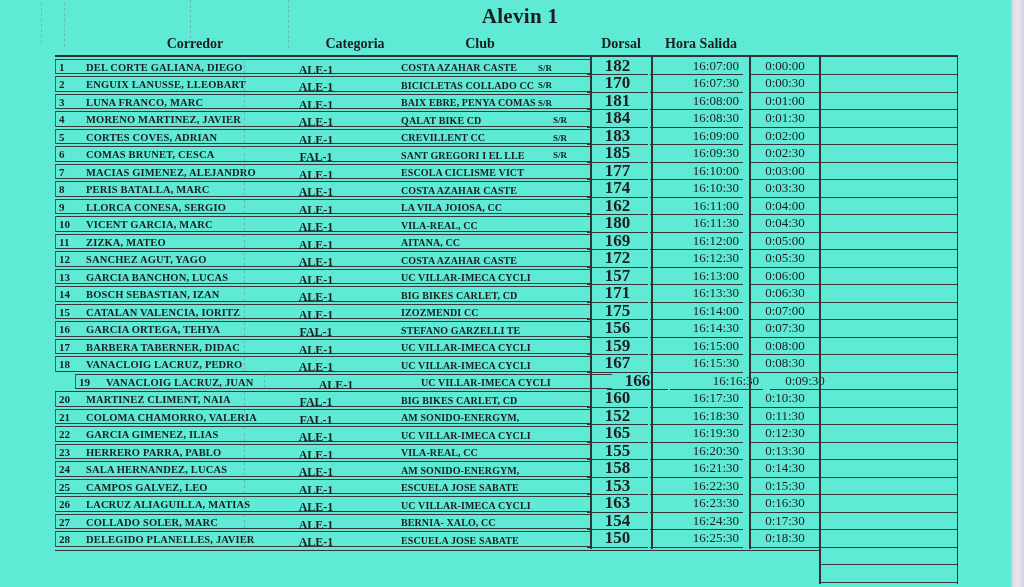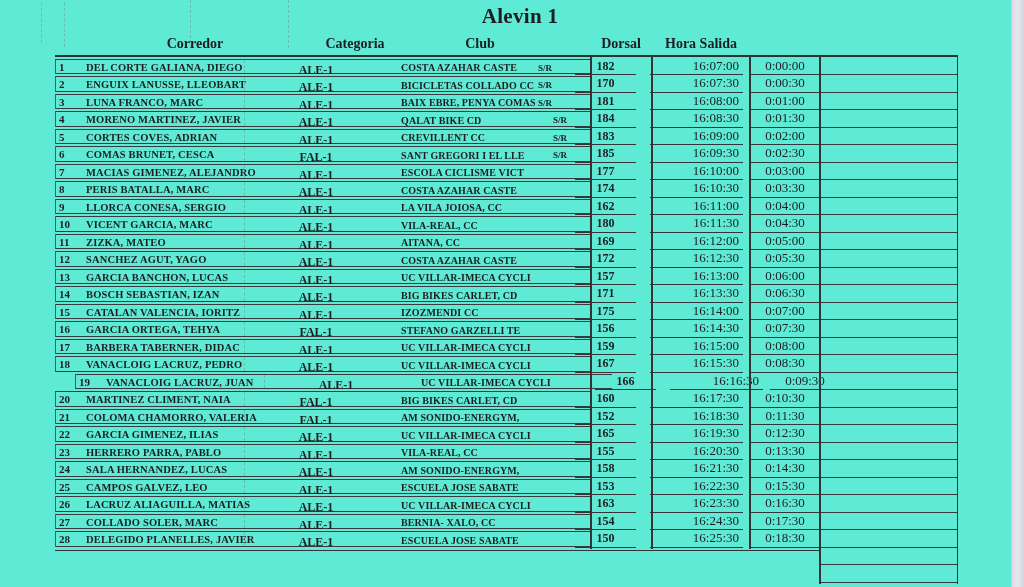--- a/index.html
+++ b/index.html
@@ -33,21 +33,21 @@
   }
   .pos  { position:absolute; left:3px;  top:1px;   font-size:11px;   font-weight:bold; }
   .name { position:absolute; left:30px; top:2px;   font-size:10.5px; font-weight:bold; letter-spacing:.15px; white-space:nowrap; }
   .cat  { position:absolute; left:230px; width:60px; text-align:center; top:3px; font-size:12px; font-weight:bold; }
   .club { position:absolute; left:345px; top:2.5px; font-size:10px; font-weight:bold; letter-spacing:.1px; white-space:nowrap; }
   .sr   { position:absolute; left:482px; top:3px;  font-size:9px; font-weight:bold; }
   .sr2  { left:497px; }
   .tick { position:absolute; left:188px; top:0; bottom:0; border-left:1px dashed rgba(110,110,105,.35); }
 
   .dorsal, .hora, .diff { position:absolute; top:0; height:17.5px; box-sizing:border-box; border-bottom:1.6px solid #333338; }
-  .dorsal { left:520px; width:61px; text-align:center; font-size:12px; font-weight:bold; line-height:16px; }
+  .dorsal { left:532px; width:61px; text-align:center; font-size:17px; font-weight:bold; line-height:16px; }
   .hora   { left:595px; width:93px; text-align:right; padding-right:4px; font-size:13px; line-height:16.5px;padding-left:27px; }
   .diff   { left:695px; width:70px; text-align:center; font-size:13px; line-height:16.5px; }
 
   .v { position:absolute; width:1.6px; background:#333338; top:55px; }
   #v-dorsal-l { left:590px;   height:494px; }
   #v-dorsal-r { left:651px;   height:494px; }
   #v-hora-r   { left:749px;   height:494px; }
   #v-diff-r   { left:819px;   height:529px; }
   #v-table-r  { left:956.5px; height:529px; }
   .bottom-rule { position:absolute; left:55px; top:549.5px; width:765px; height:1.2px; background:#333338; }

